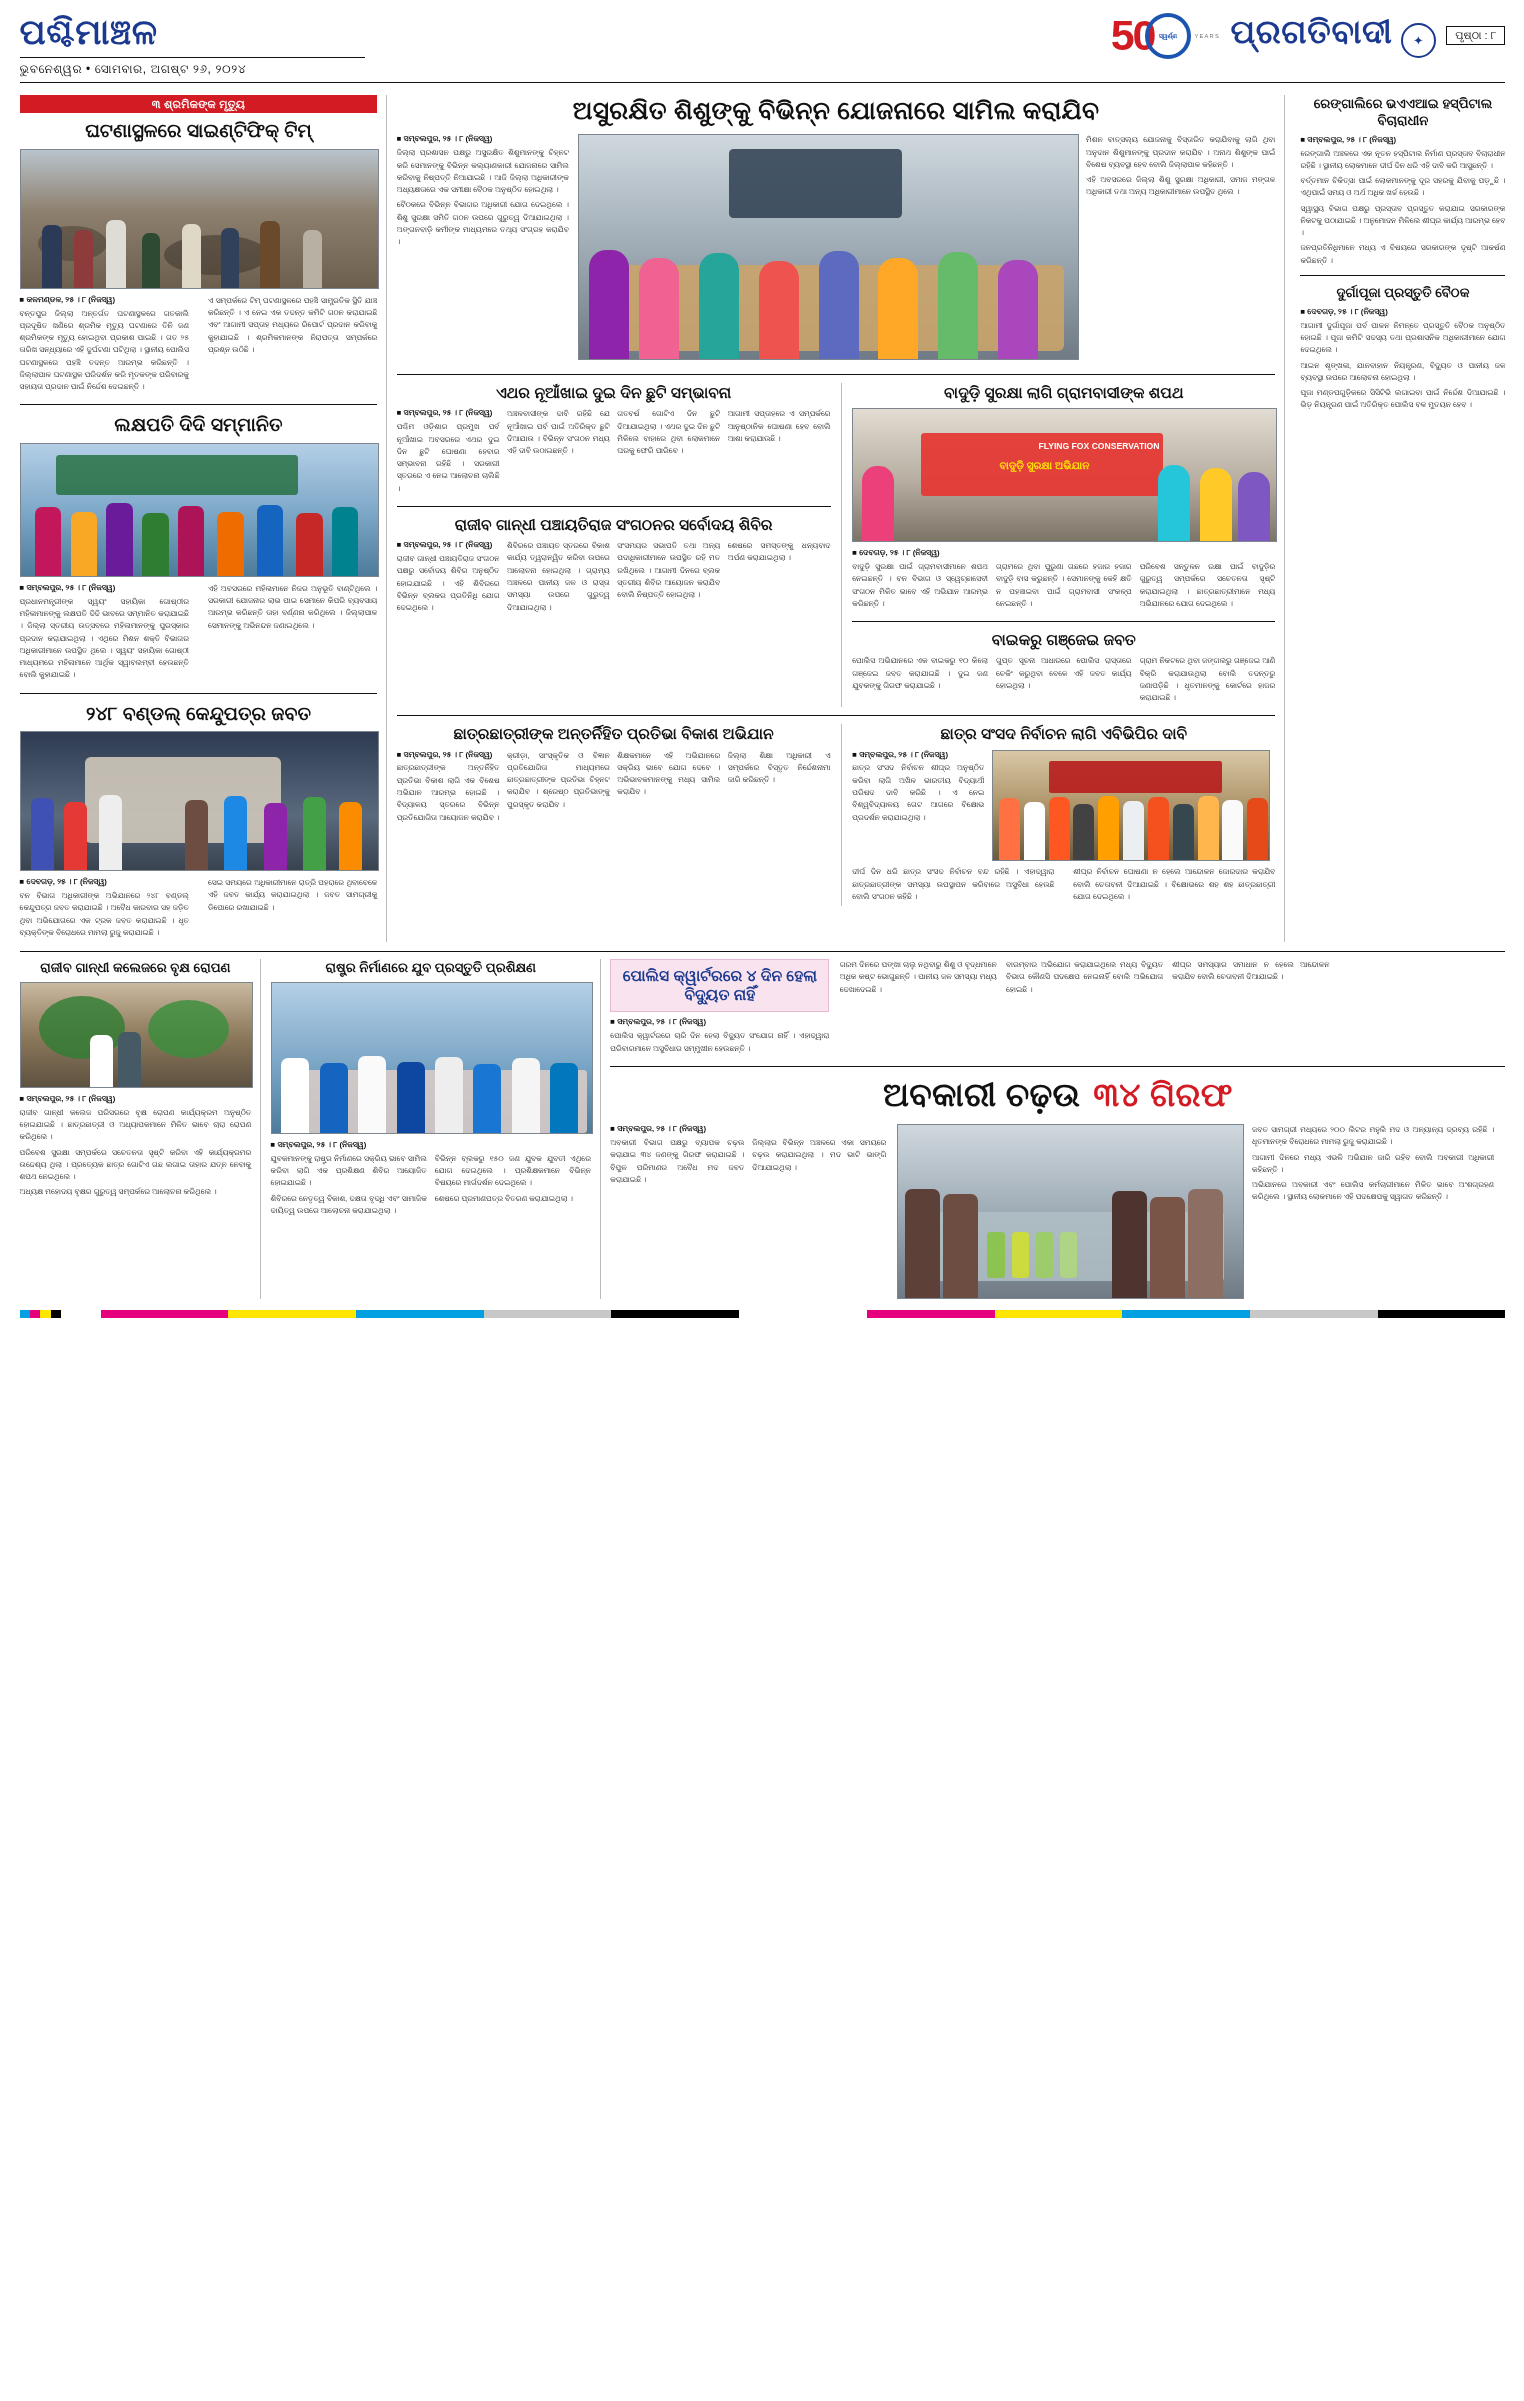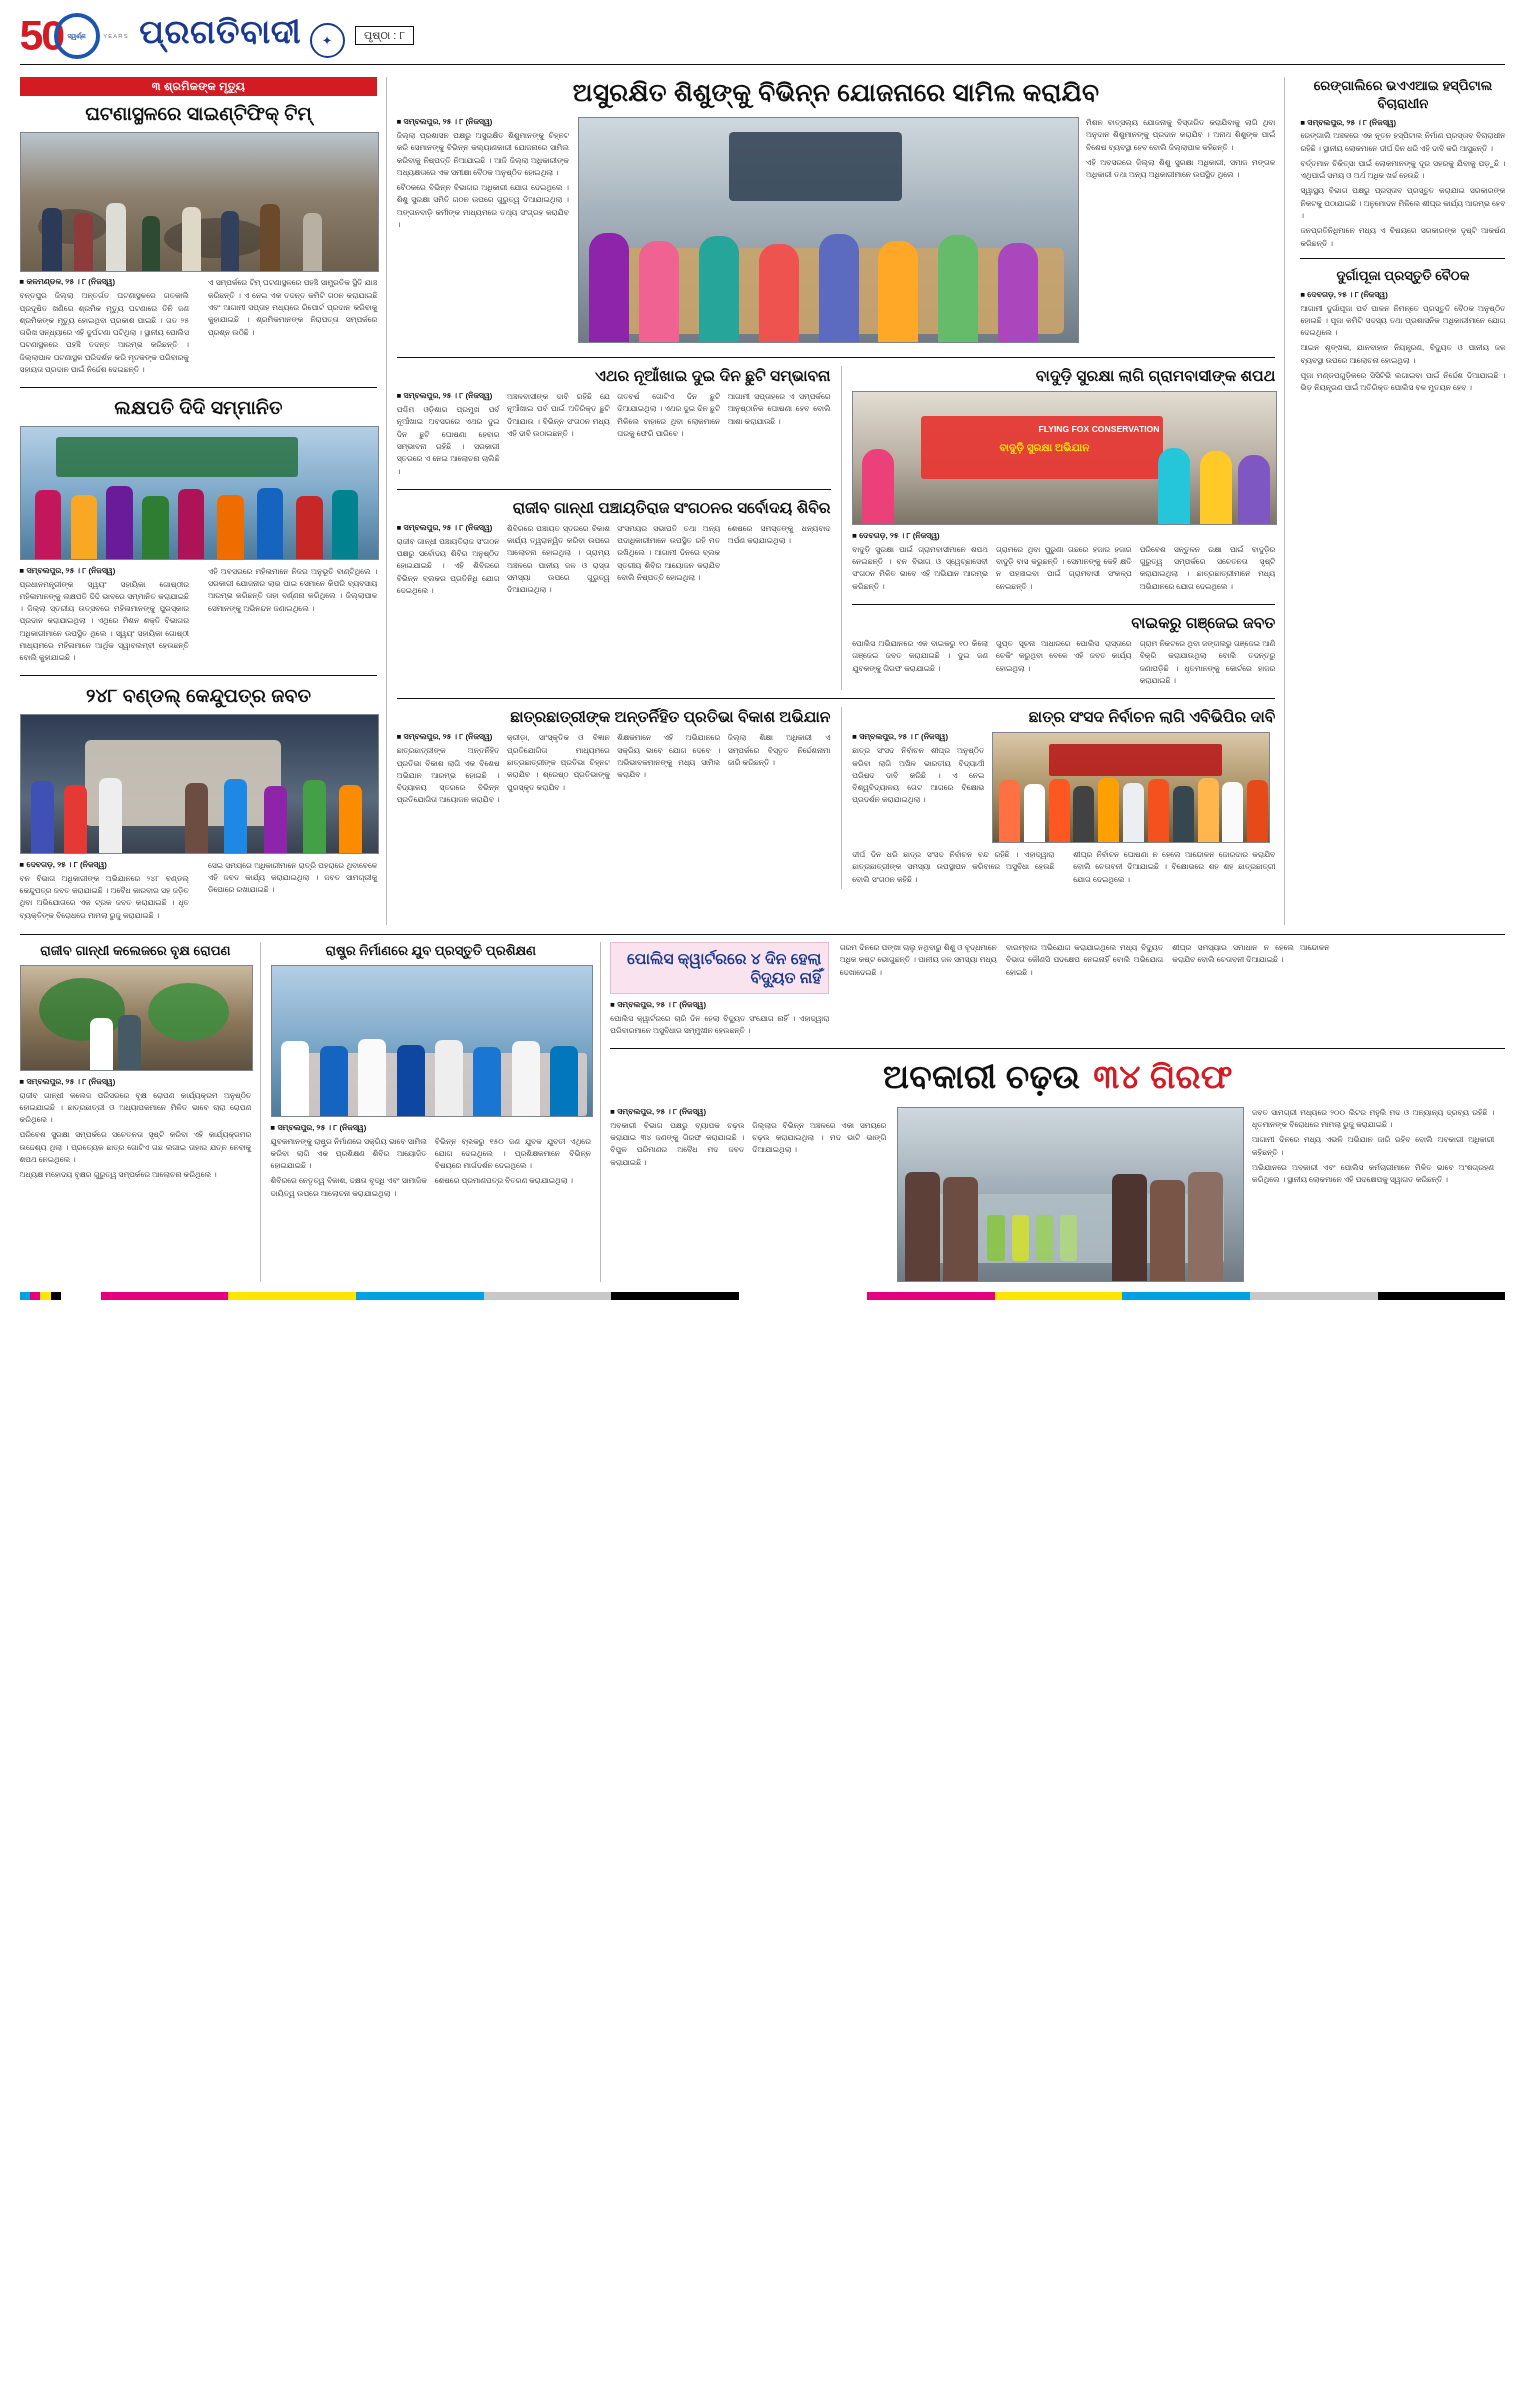--- a/index.html
+++ b/index.html
@@ -26,21 +26,21 @@
   .col{box-sizing:border-box;}
   .c1{width:368px;padding-right:9.2px;border-right:0.6px solid #bbb;}
   .c2{width:898px;padding:0 9.2px;border-right:0.6px solid #bbb;}
   .c3{width:220px;padding-left:15px;}
   .hr-thick{border-top:1.2px solid #111;margin:8px 0;}
 
   
   .kicker{background:#d21b23;color:#fff;font-size:11px;text-align:center;padding:2.9px 0;font-weight:bold;letter-spacing:0.3px;}
   .hl-xl{font-size:25px;font-weight:bold;text-align:center;line-height:1.22;letter-spacing:0.2px;}
   .hl-lg{font-size:19px;font-weight:bold;text-align:center;line-height:1.25;}
-  .hl-md{font-size:15.5px;font-weight:bold;text-align:right;line-height:1.25;}
+  .hl-md{font-size:15.5px;font-weight:bold;text-align:center;line-height:1.25;}
   .hl-sm{font-size:13.2px;font-weight:bold;text-align:center;line-height:1.3;}
   .hl-red{color:#d21b23;}
   .hl-blue{color:#1b3a8f;}
 
   
   .byline{font-size:7.8px;font-weight:bold;margin-bottom:2.9px;}
   .byline::before{content:"■ ";color:#111;}
   .txt{font-size:7.6px;line-height:1.62;text-align:justify;color:#1a1a1a;}
   .txt p{margin:0 0 2.9px 0;}
   .sub2{display:flex;gap:19px;justify-content:space-between;}
@@ -74,20 +74,25 @@
   .bc3{width:905px;padding-left:9.2px;}
   .reg{display:flex;width:81px;margin-right:auto;}
   .reg i{display:block;width:10.4px;height:8px;}
 </style>
 </head>
 <body>
 
 <div class="page">
 
   <div class="masthead">
+    <div class="mast-left">
+      <div class="mast-title">ପଶ୍ଚିମାଞ୍ଚଳ</div>
+      <div class="mast-rule"></div>
+      <div class="mast-sub">ଭୁବନେଶ୍ୱର • ସୋମବାର, ଅଗଷ୍ଟ ୨୬, ୨୦୨୪</div>
+    </div>
     <div class="mast-right">
       <div class="anniv">
         <span class="anniv-50">50</span>
         <span class="anniv-ring">ସ୍ୱର୍ଣ୍ଣ</span>
         <span class="anniv-cap">YEARS</span>
       </div>
       <div>
         <span class="brand">ପ୍ରଗତିବାଦୀ</span>
         <span class="brand-mark">✦</span>
       </div>

